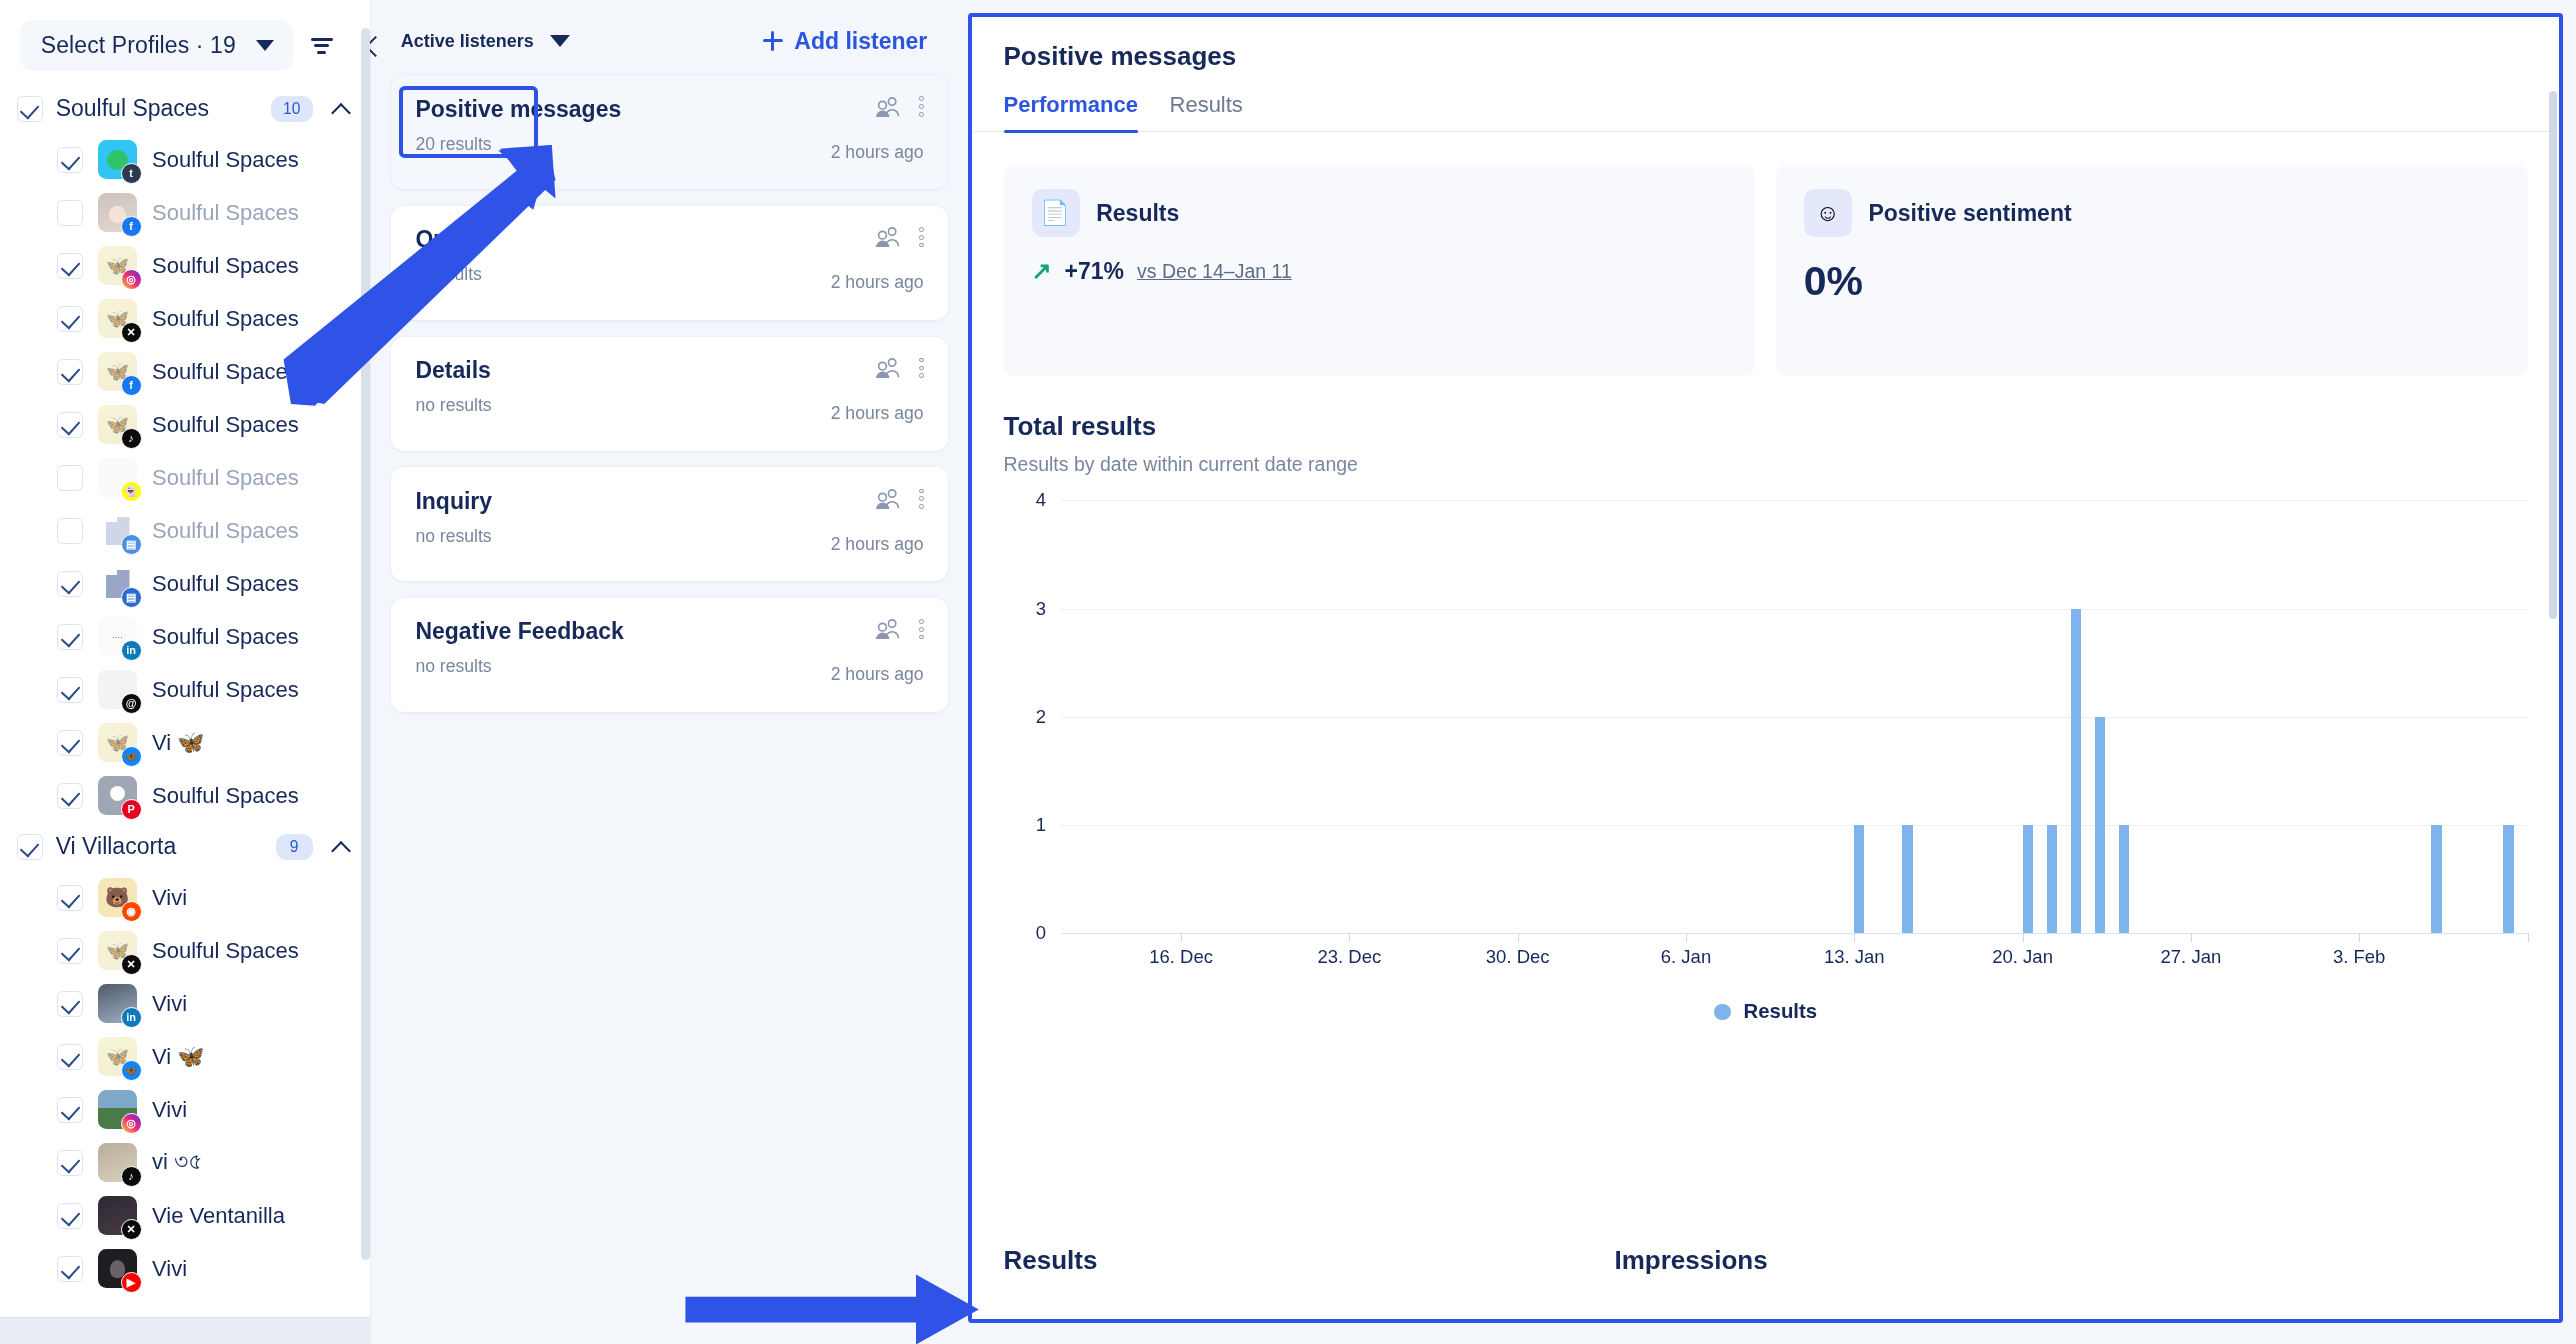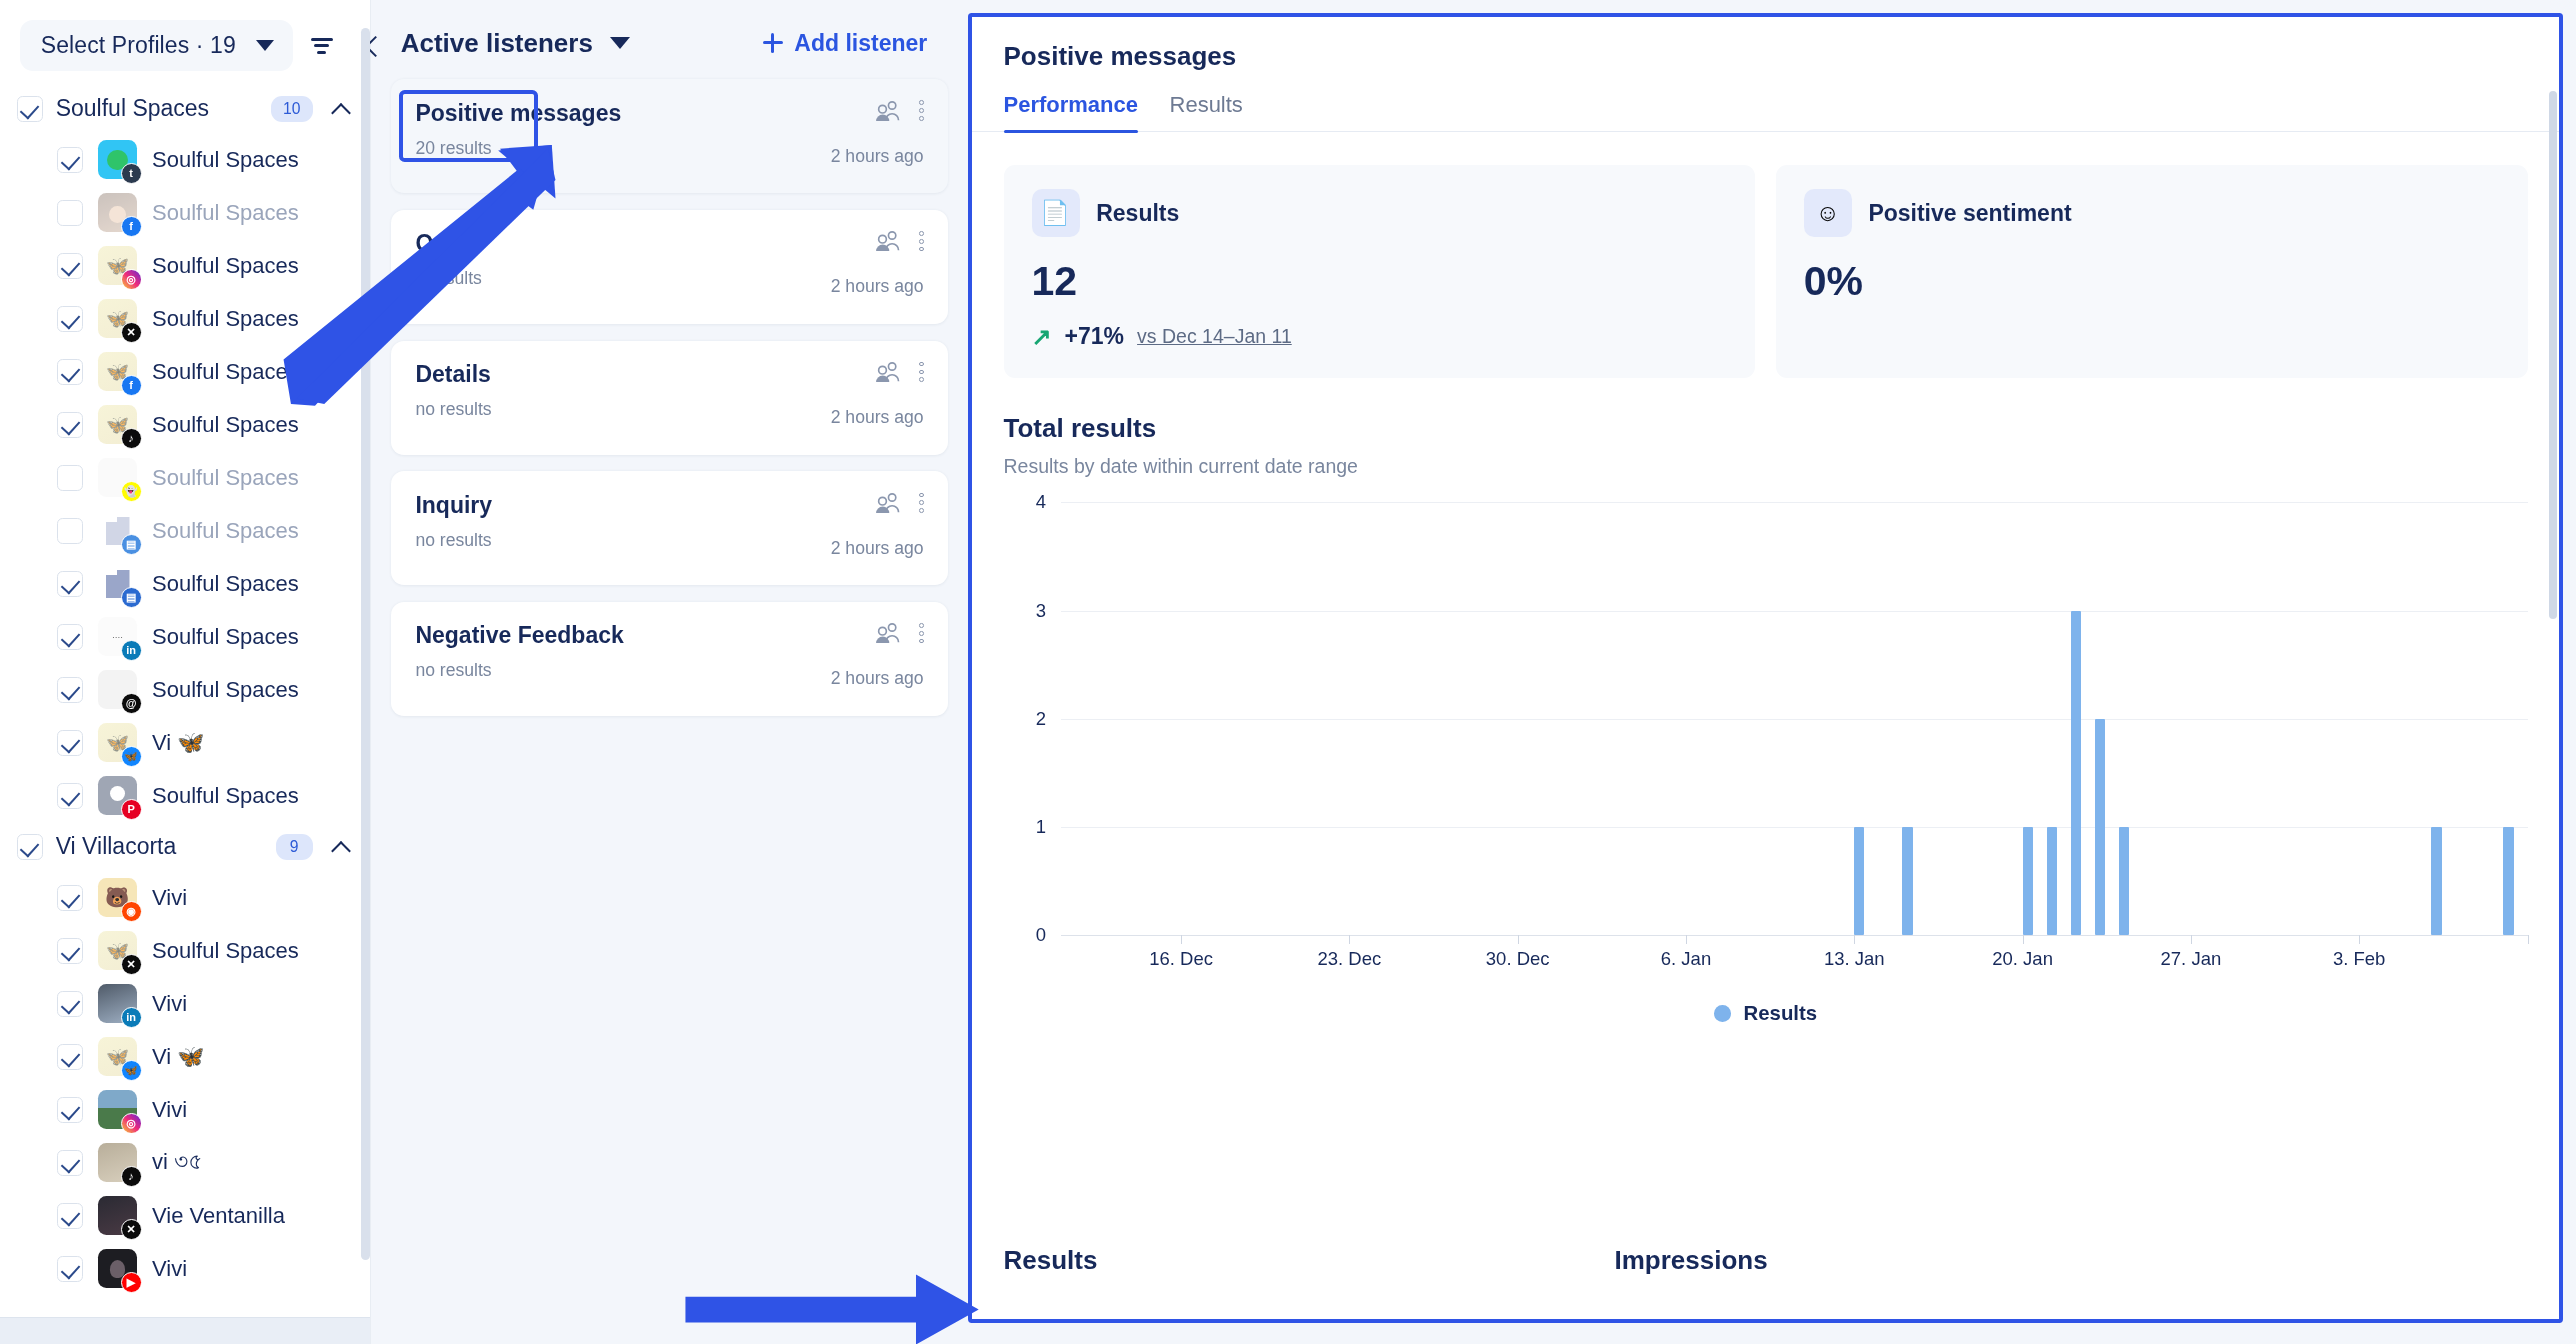--- a/index.html
+++ b/index.html
@@ -181,21 +181,21 @@
     width: 597px; height: 1345px;
     background: #f3f6fb;
     padding: 20.4px 20.4px 0 20.4px;
     display: flex; flex-direction: column;
     flex-shrink: 0;
   }
   .lst-head {
     display: flex; align-items: center;
     padding: 7.4px 7.4px 20.4px 9.3px;
   }
-  .lst-title { font-size: 26px; font-weight: bold; color: #17295a; }
+  .lst-title { font-size: 18px; font-weight: bold; color: #17295a; }
   .lst-caret {
     width: 0; height: 0; margin-left: 16.7px;
     border-left: 10.2px solid transparent;
     border-right: 10.2px solid transparent;
     border-top: 12px solid #17295a;
     cursor: pointer;
   }
   .add-listener {
     margin-left: auto; display: flex; align-items: center; gap: 11px;
     color: #2b55e0; font-size: 23px; font-weight: bold; cursor: pointer;
@@ -731,21 +731,20 @@
         <span class="tab active">Performance</span>
         <span class="tab">Results</span>
       </div>
 
     <div class="metrics" id="metrics">
         <div class="metric">
           <div class="metric-head">
             <span class="metric-ico">📄</span>
             <span class="metric-label">Results</span>
           </div>
-          <div class="metric-value">12</div>
           <div class="metric-delta">
             <span class="arrow-up">↗</span>
             <span class="delta-pct">+71%</span>
             <span class="delta-cmp">vs Dec 14–Jan 11</span>
           </div>
         </div>
         <div class="metric">
           <div class="metric-head">
             <span class="metric-ico">☺</span>
             <span class="metric-label">Positive sentiment</span>

